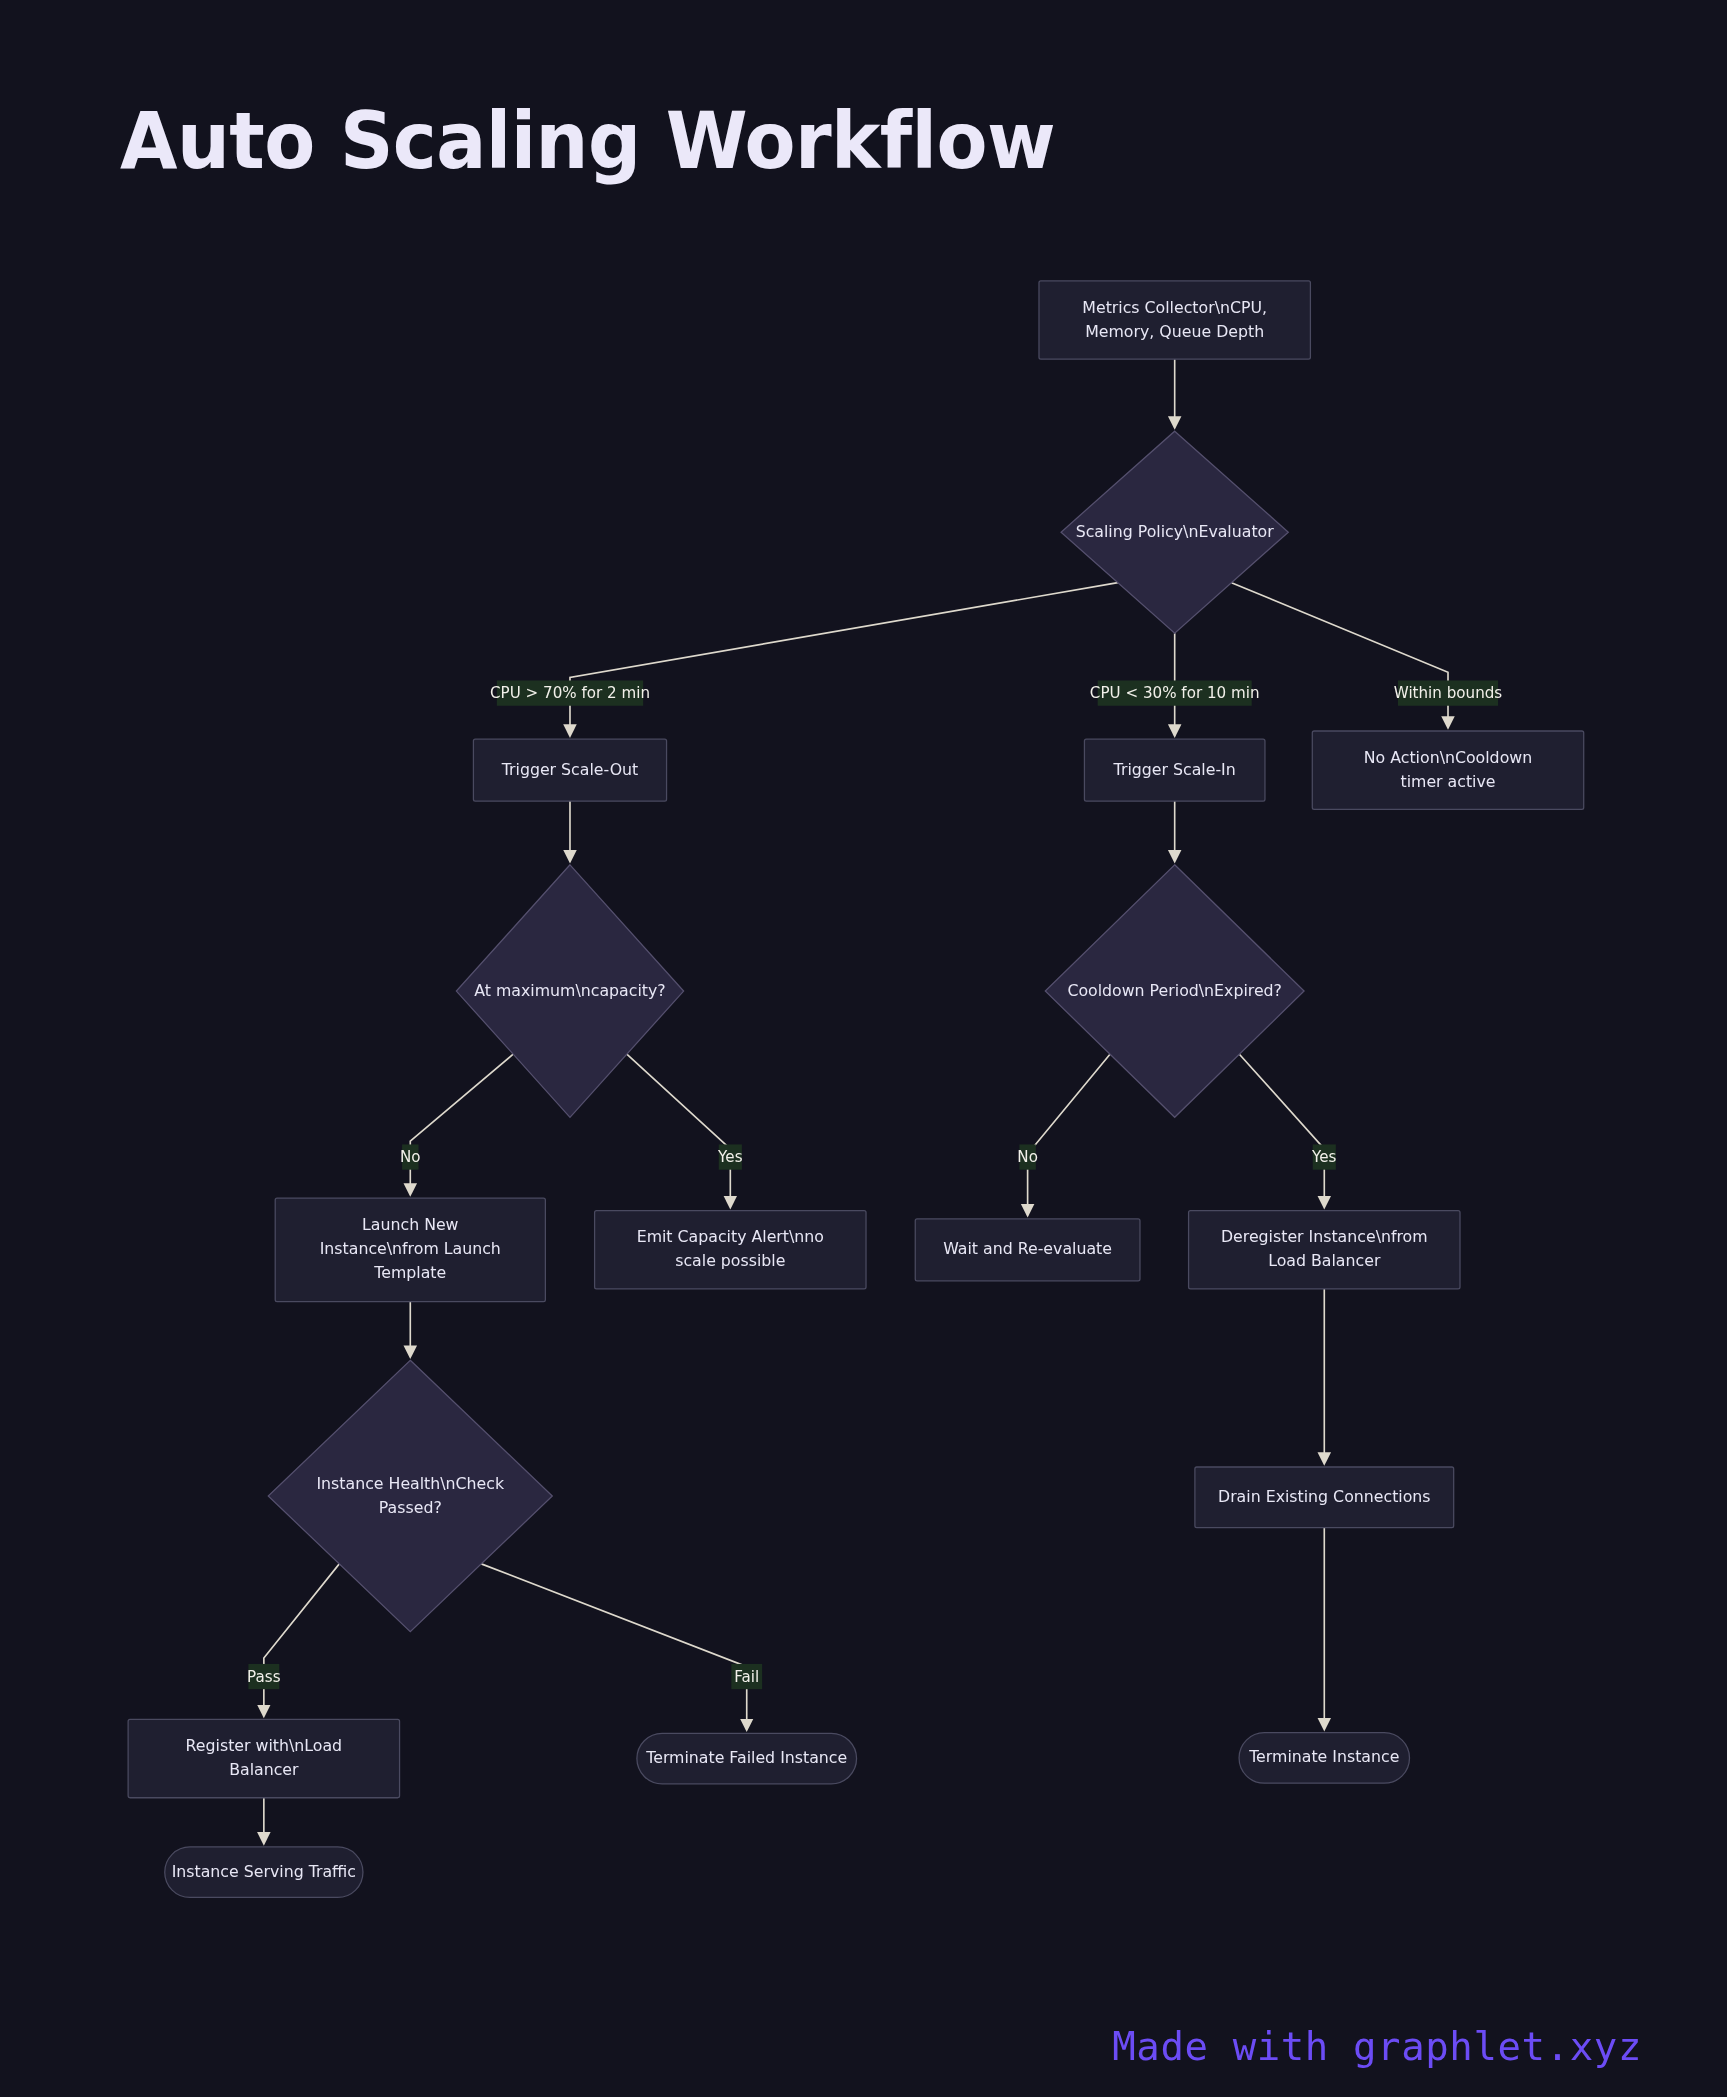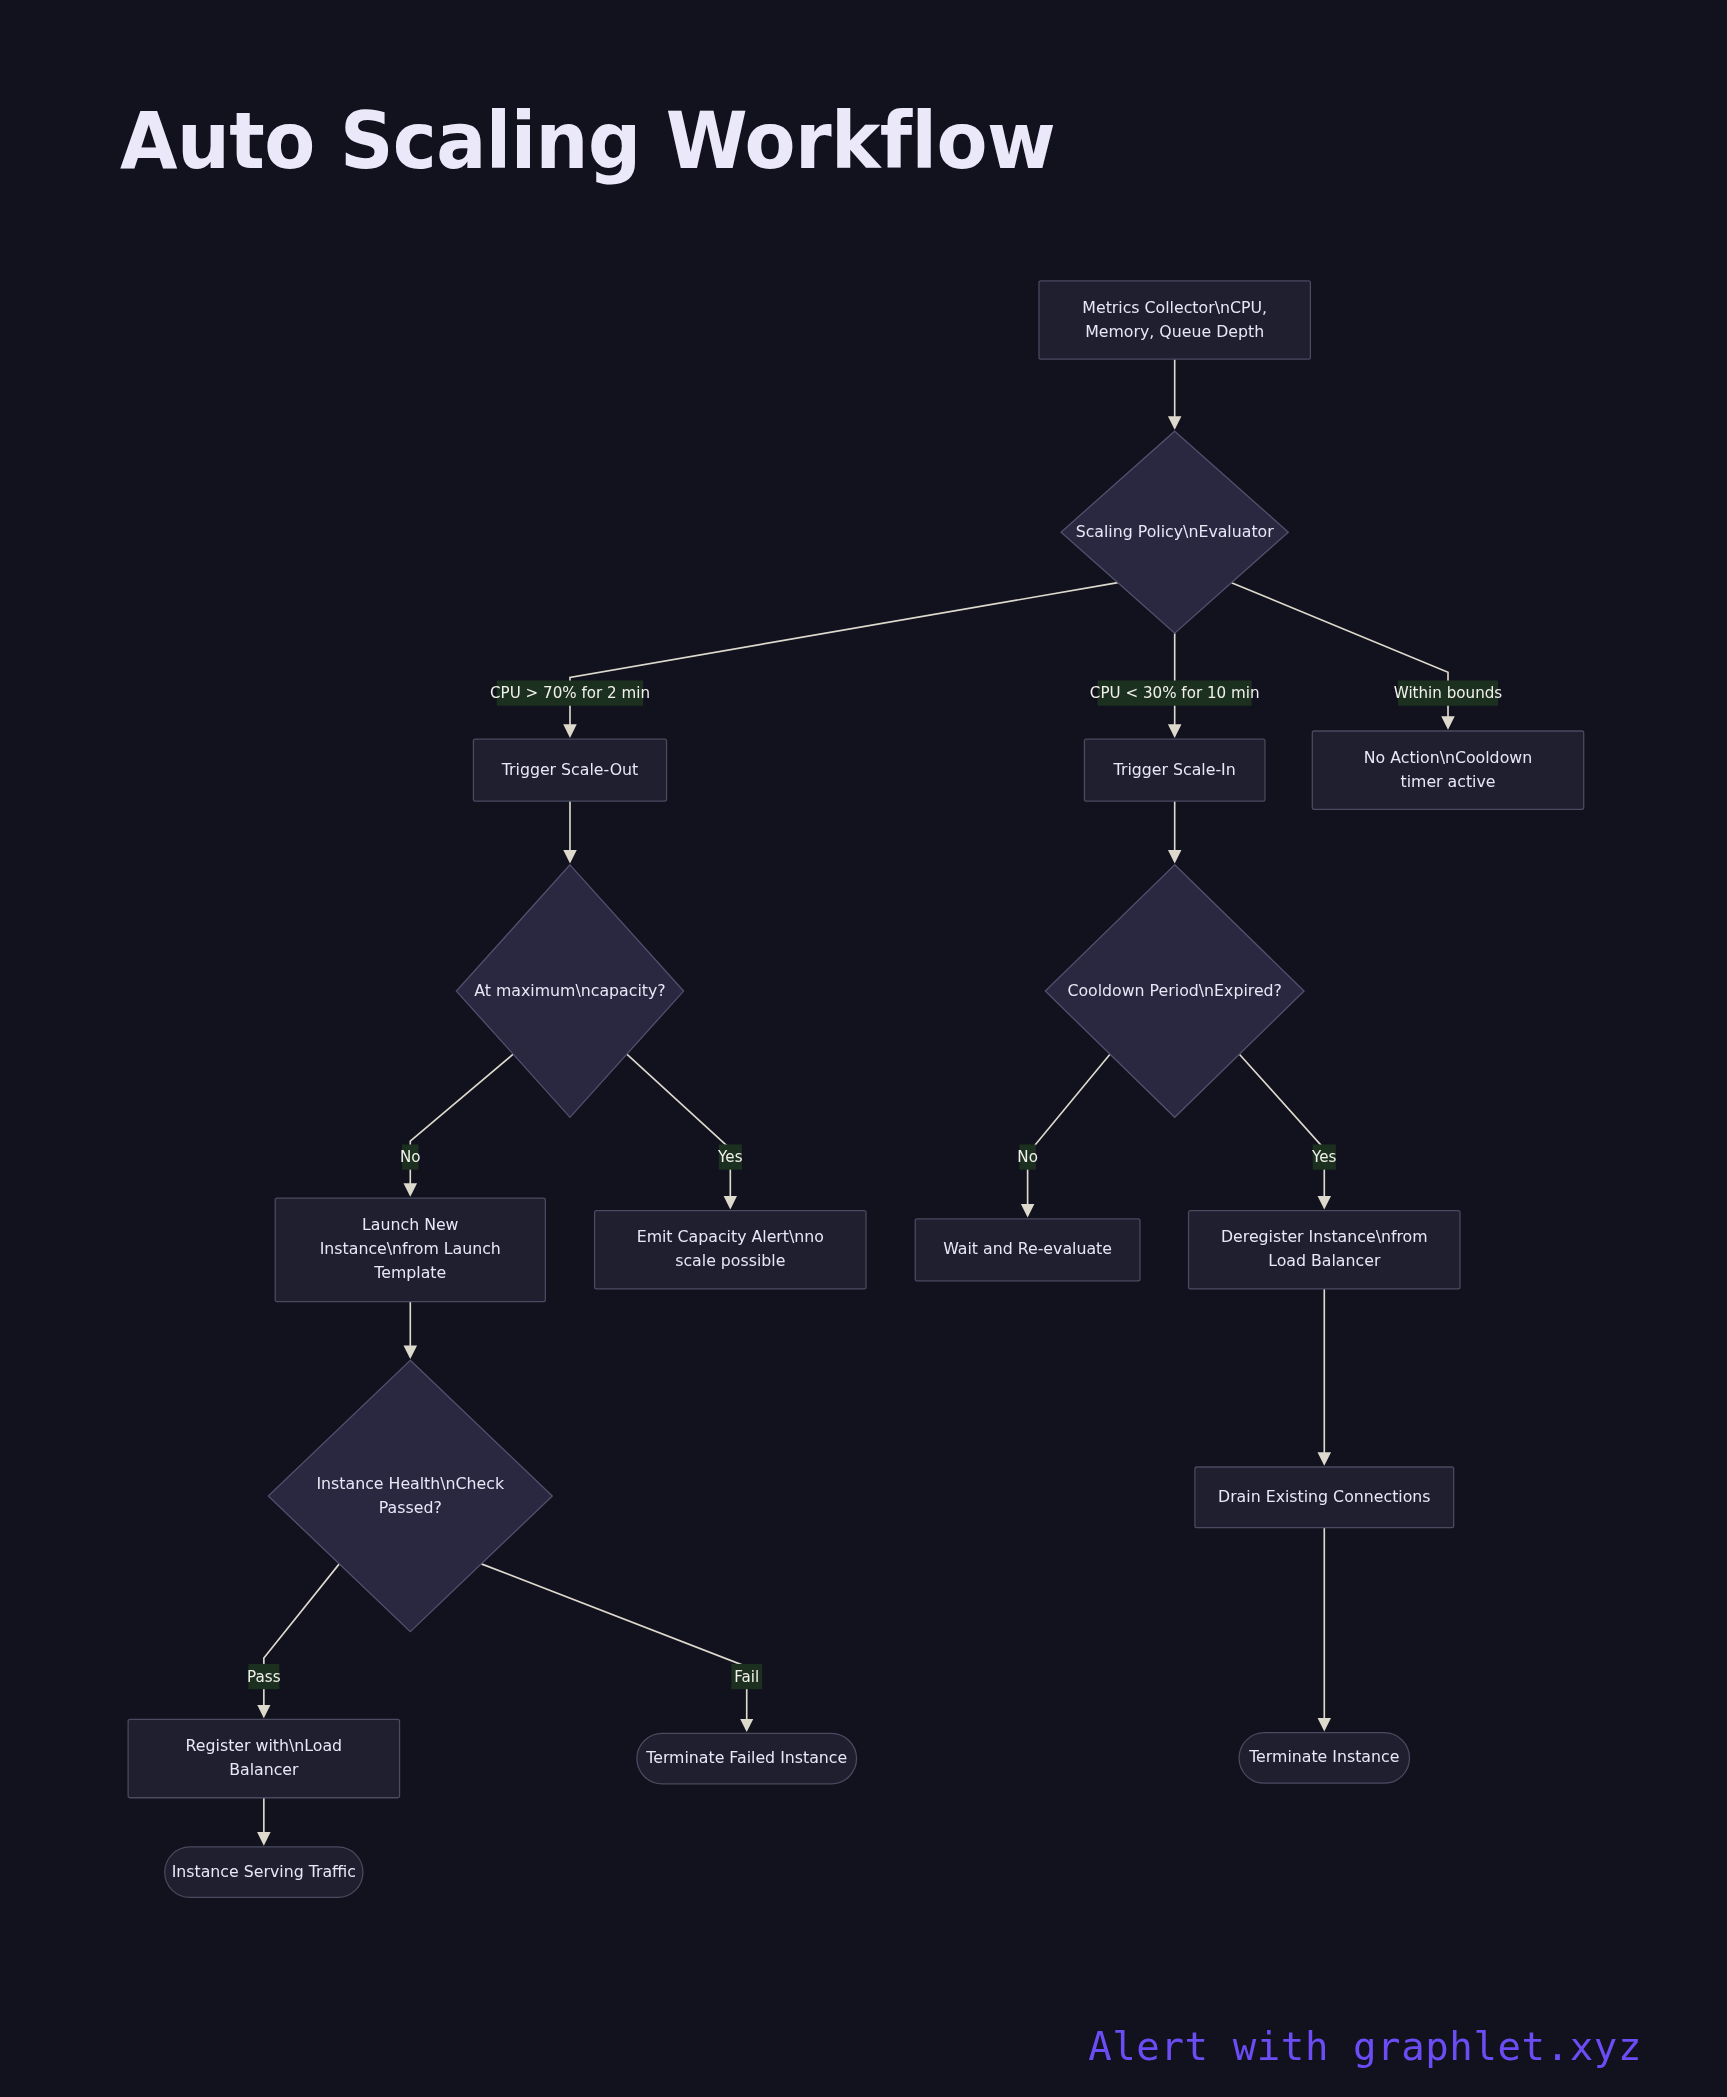--- a/index.html
+++ b/index.html
@@ -222,14 +222,14 @@
         <rect x="393.6" y="2636" width="48.8" height="40" class="edge-label-bg"></rect>
         <text x="418" y="2657" class="edge-label-text">Pass</text>
       </g>
       <g>
         <rect x="1158.6" y="2636" width="48.8" height="40" class="edge-label-bg"></rect>
         <text x="1183" y="2657" class="edge-label-text">Fail</text>
       </g>
     </g>
 </svg>
 
-<div id="watermark">Alert with graphlet.xyz</div>
+<div id="watermark">Made with graphlet.xyz</div>
 
 
 </body></html>

